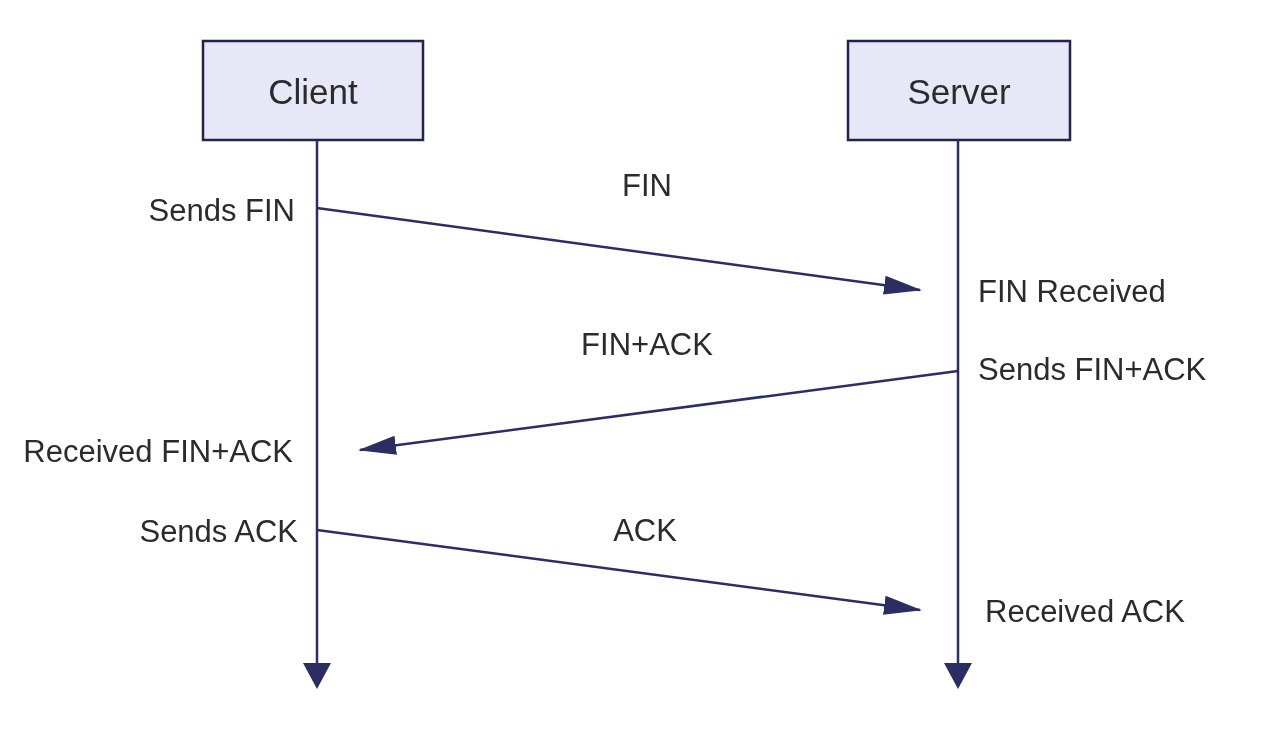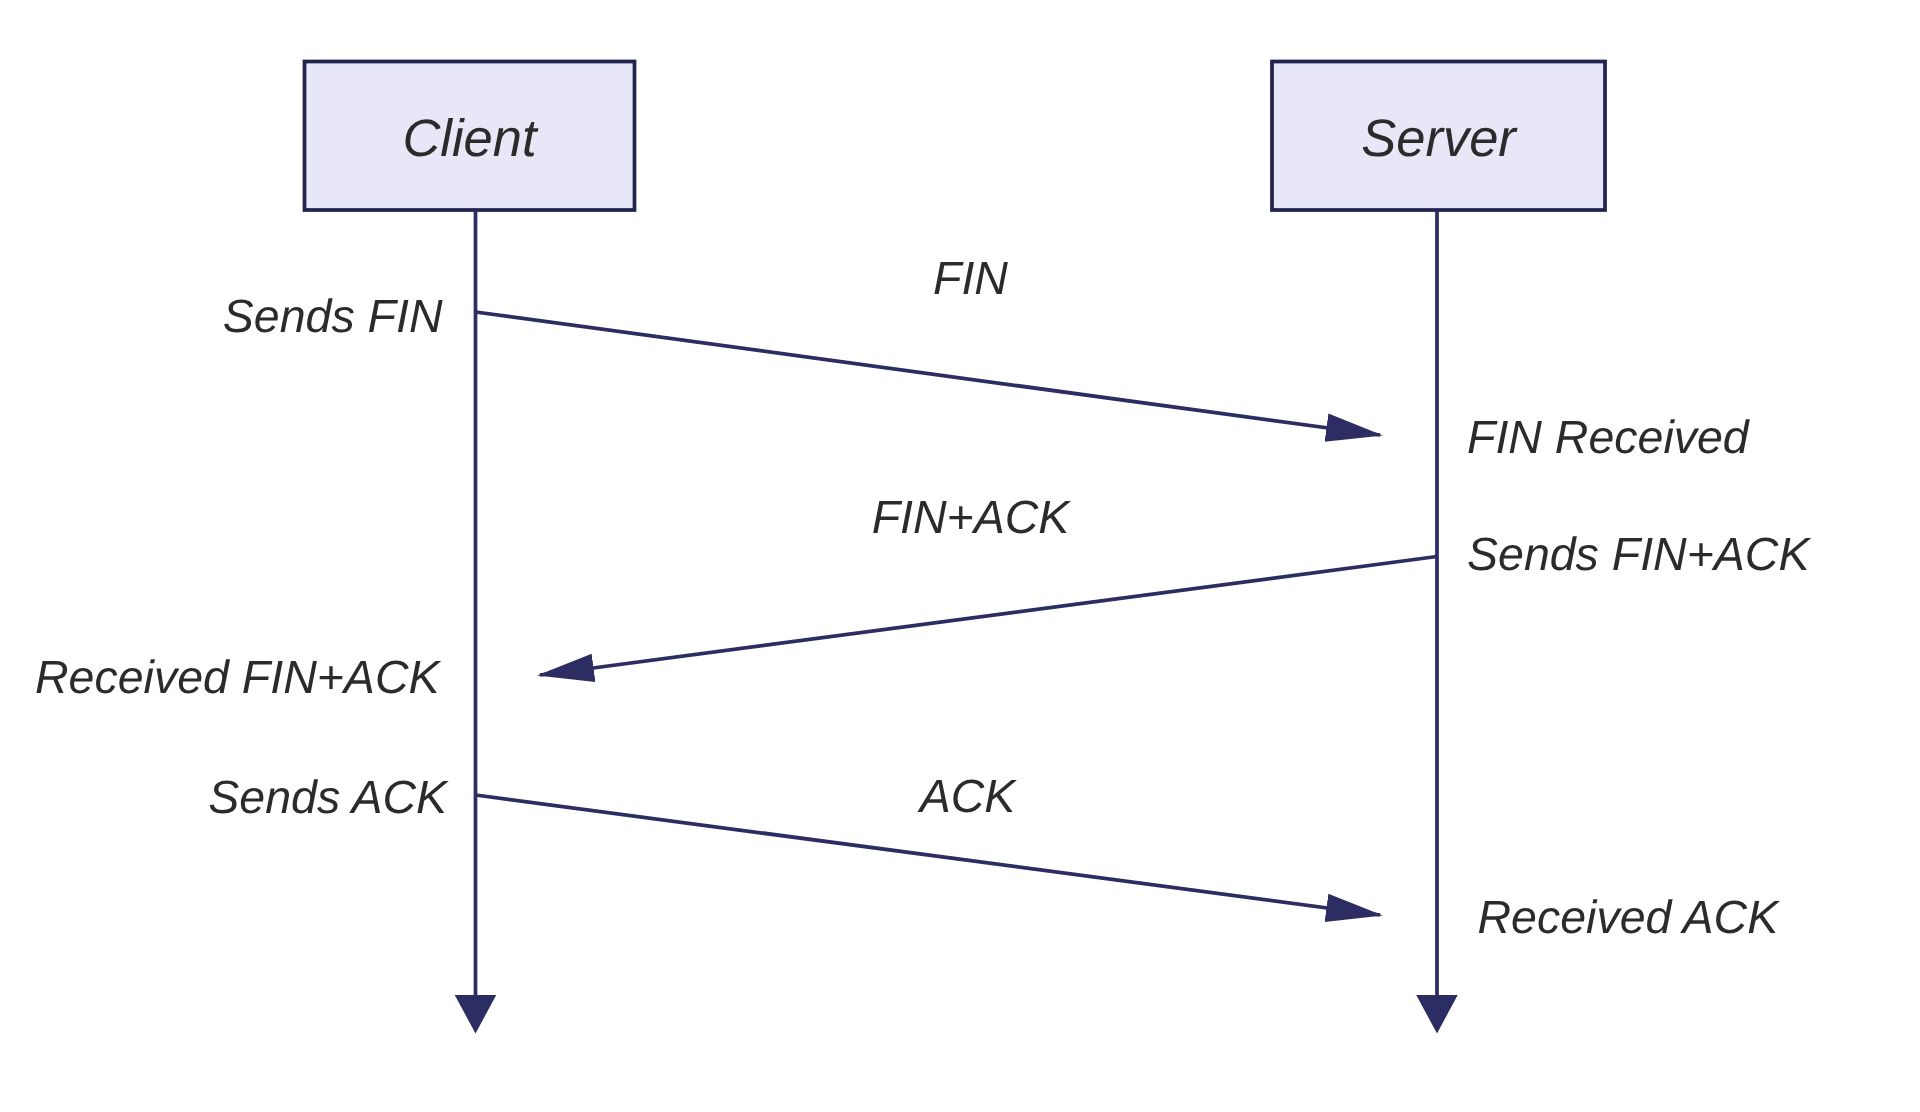--- a/index.html
+++ b/index.html
@@ -6,21 +6,20 @@
     margin: 0;
     padding: 0;
     background: #ffffff;
   }
   .stage {
     position: relative;
     width: 1280px;
     height: 741px;
     background: var(--background, #ffffff);
     overflow: hidden;
-    font-style: italic;
   }
   svg {
     display: block;
   }
   svg text {
     font-family: "Liberation Sans", sans-serif;
     fill: var(--text, #2b2b2b);
   }
   .actor-label {
     font-size: 35px;

